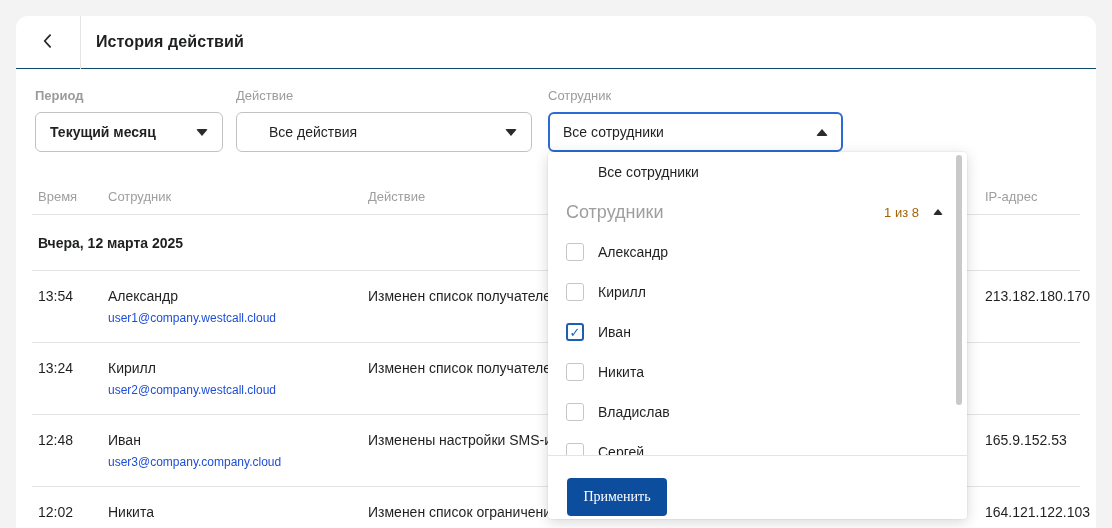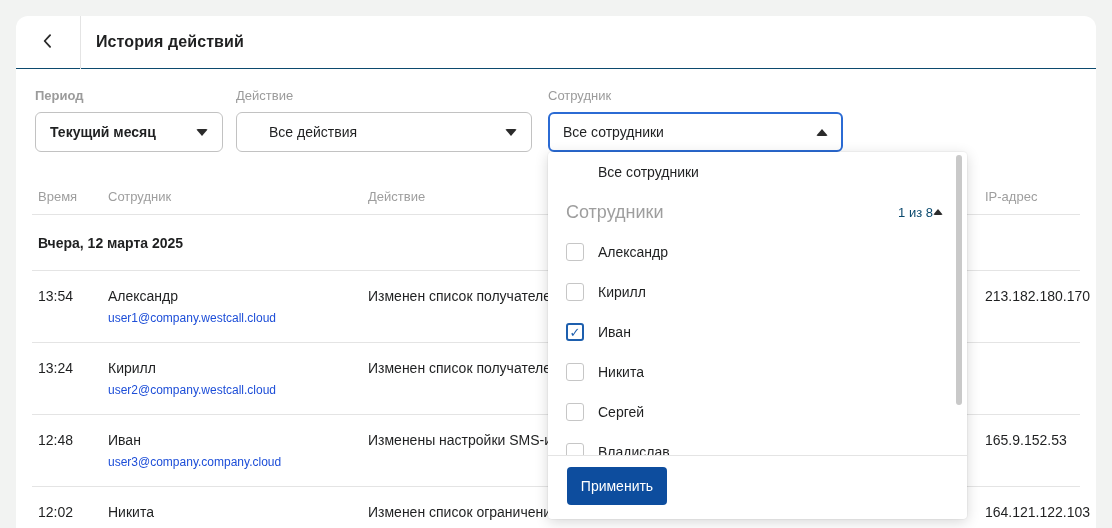--- a/index.html
+++ b/index.html
@@ -45,31 +45,31 @@
   .emp .email { font-size:12px; color:#1d4ed8; margin-top:7px; }
   .action-cell { overflow:hidden; }
 
   
   .panel { position:absolute; left:548px; top:152px; width:419px; height:367px; background:#fff;
            border-radius:4px; box-shadow:0 3px 14px rgba(0,0,0,.16), 0 0 0 1px rgba(0,0,0,.03); z-index:10; }
   .panel-list { height:303px; overflow:hidden; position:relative; }
   .opt-all { height:40px; display:flex; align-items:center; padding-left:50px; font-size:14px; cursor:pointer; }
   .group-hdr { height:40px; display:flex; align-items:center; padding:0 24px 0 18px; }
   .group-hdr .glabel { font-size:18px; color:#9e9e9e; flex:1; }
-  .group-hdr .gcount { font-size:13px; color:#0c4a6e; }
+  .group-hdr .gcount { font-size:13px; color:#a16207; margin-right:14px; }
   .emp-item { height:40px; display:flex; align-items:center; padding-left:18px; cursor:pointer; }
   .cb { width:18px; height:18px; border:1px solid #c6c6c6; border-radius:3px; background:#fff;
         display:flex; align-items:center; justify-content:center; flex:0 0 18px; }
   .cb::after { content:"\2713"; font-size:13px; font-weight:700; color:transparent; }
   .cb.checked { border:2px solid #1d5fae; }
   .cb.checked::after { color:#1d5fae; }
   .emp-item .ename { font-size:14px; margin-left:14px; }
   .scroll-thumb { position:absolute; right:5px; top:3px; width:6px; height:250px;
                   background:#c9c9c9; border-radius:3px; }
-  .panel-footer { height:64px; border-top:1px solid #e4e4e4; padding:11px 0 0 19px; }
+  .panel-footer { height:64px; border-top:1px solid #e4e4e4; padding:22px 0 0 19px;font-family:Liberation Serif, serif; }
   .apply-btn { width:100px; height:38px; background:#0d4d9e; color:#fff; border:none; border-radius:4px;
                font-size:14px; font-family:inherit; cursor:pointer; }
 </style>
 </head>
 <body>
 
 <div class="card">
 
   <div class="hdr">
     <button class="back-btn">
@@ -186,26 +186,26 @@
           <span class="ename">Иван</span>
         </div>
 
         <div class="emp-item">
           <span class="cb"></span>
           <span class="ename">Никита</span>
         </div>
 
         <div class="emp-item">
           <span class="cb"></span>
+          <span class="ename">Владислав</span>
+        </div>
+
+        <div class="emp-item">
+          <span class="cb"></span>
           <span class="ename">Сергей</span>
-        </div>
-
-        <div class="emp-item">
-          <span class="cb"></span>
-          <span class="ename">Владислав</span>
         </div>
       </div>
     <div class="scroll-thumb"></div>
   </div>
   <div class="panel-footer">
     <button class="apply-btn">Применить</button>
   </div>
 </div>
 
 </body></html>

